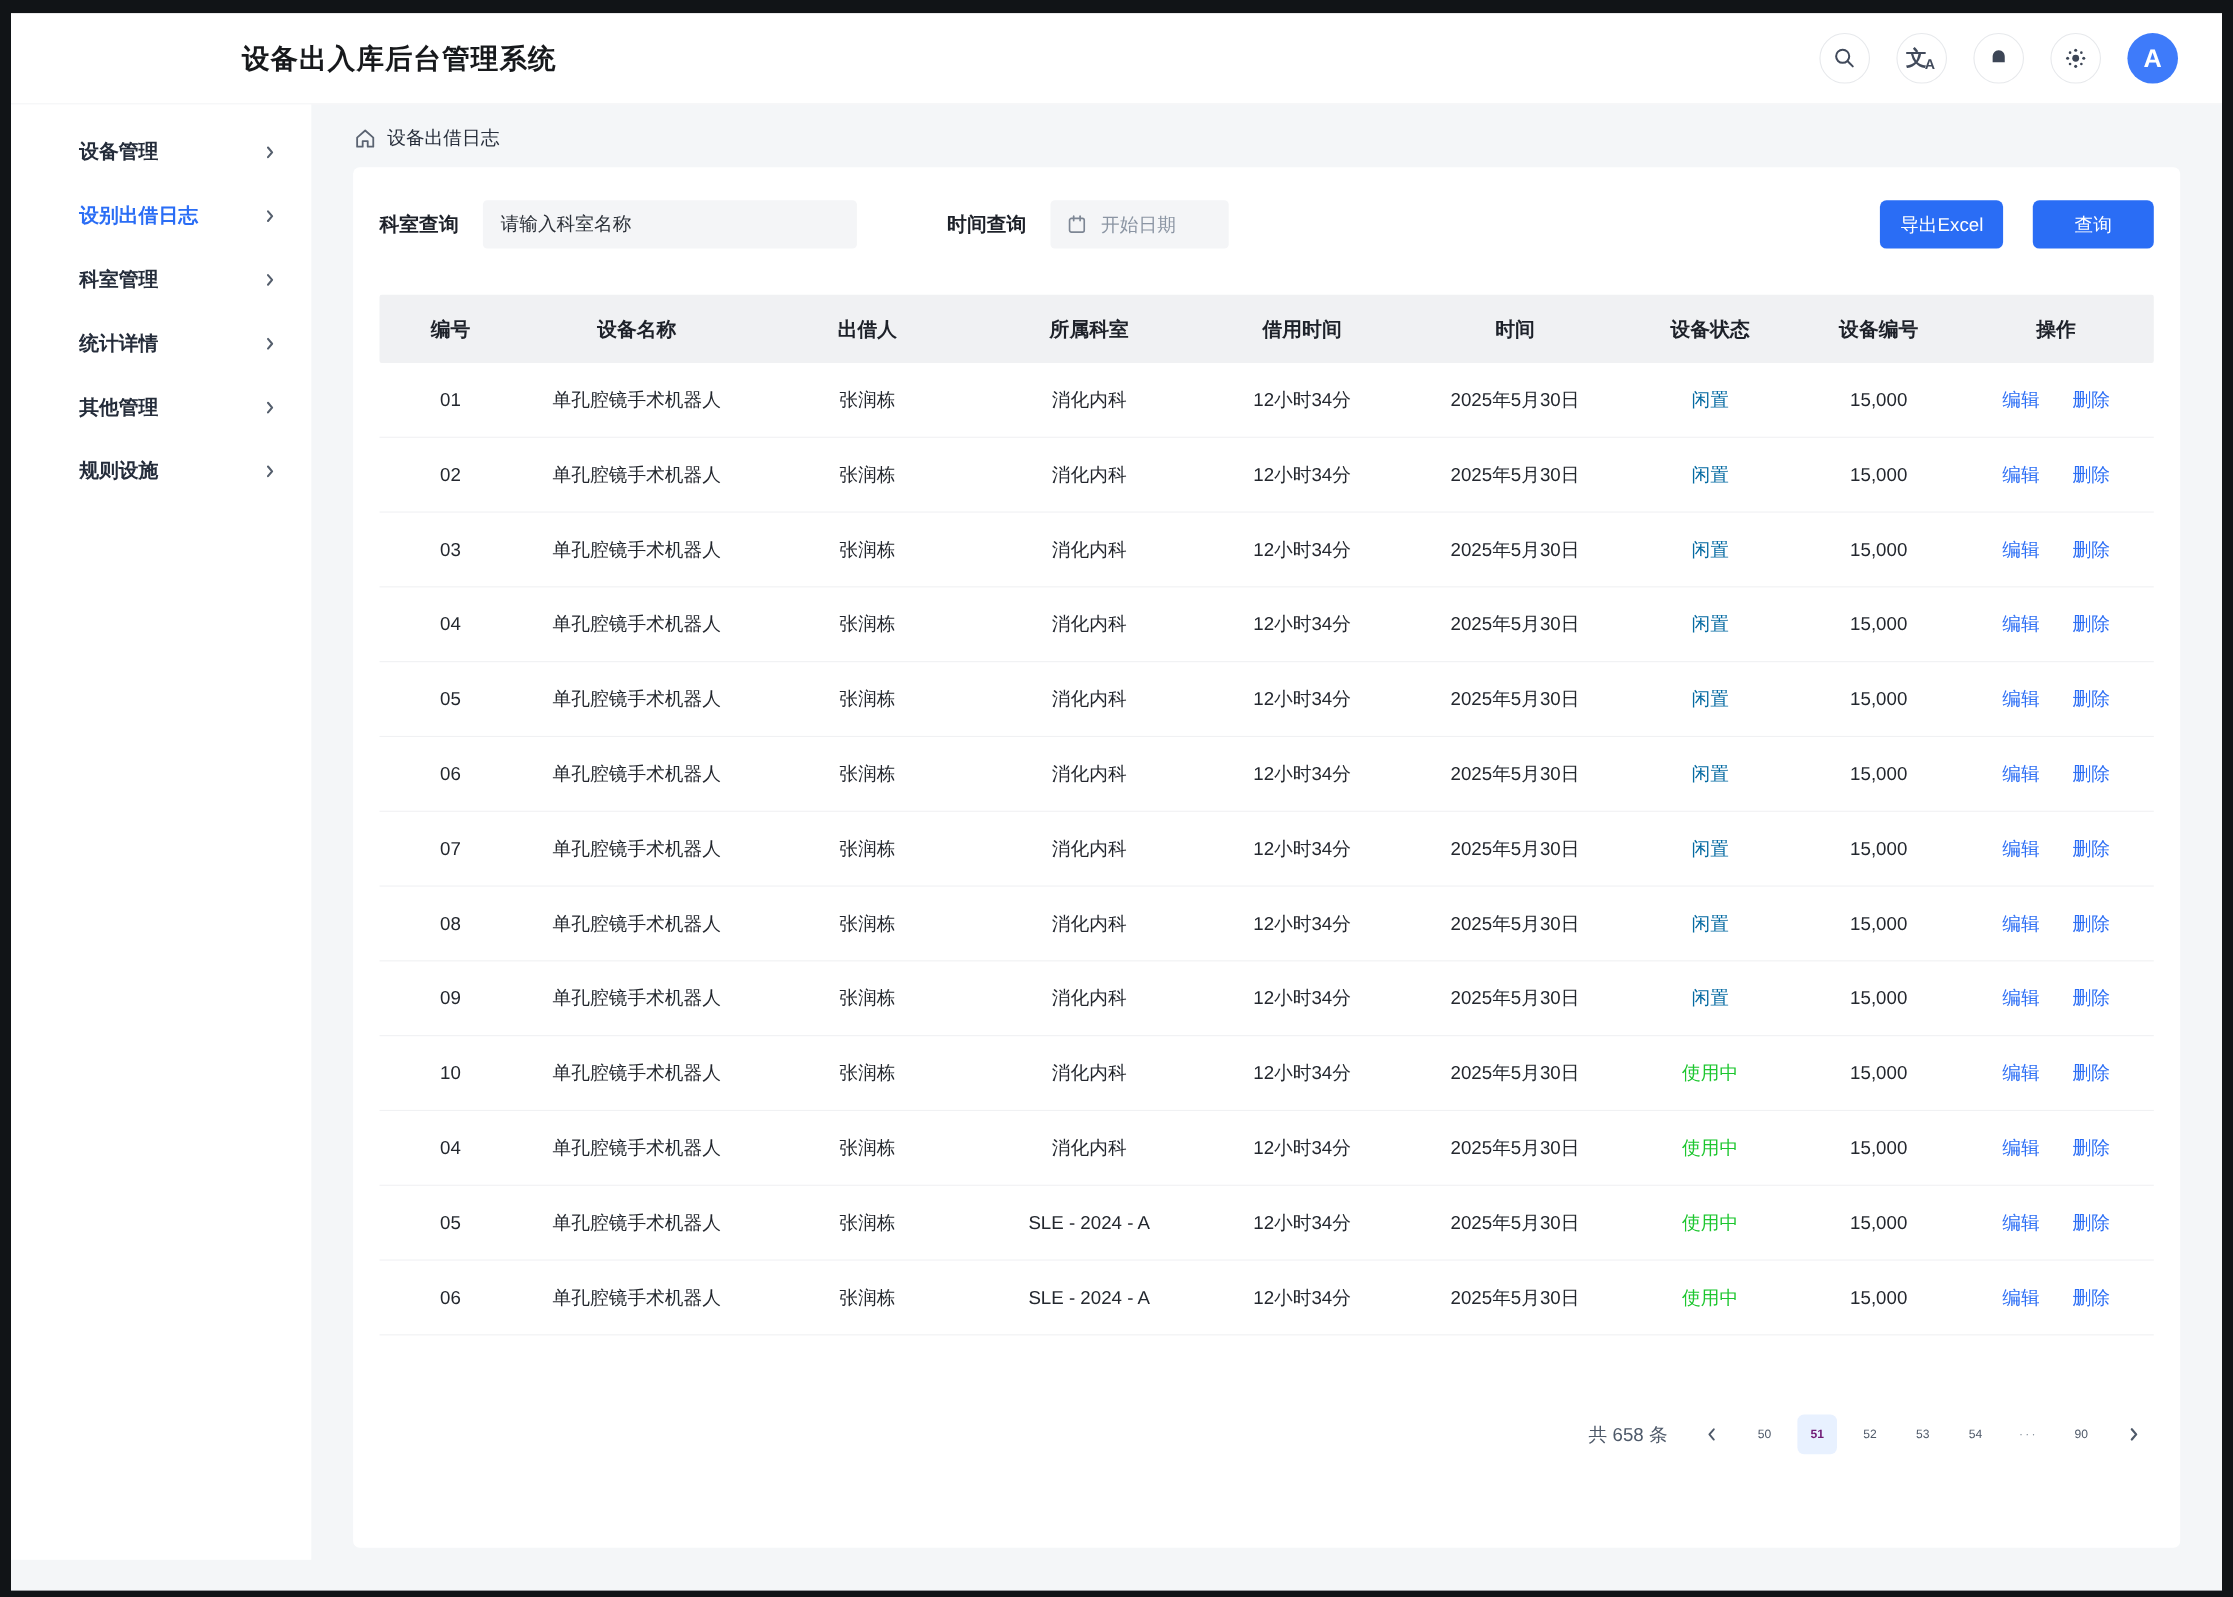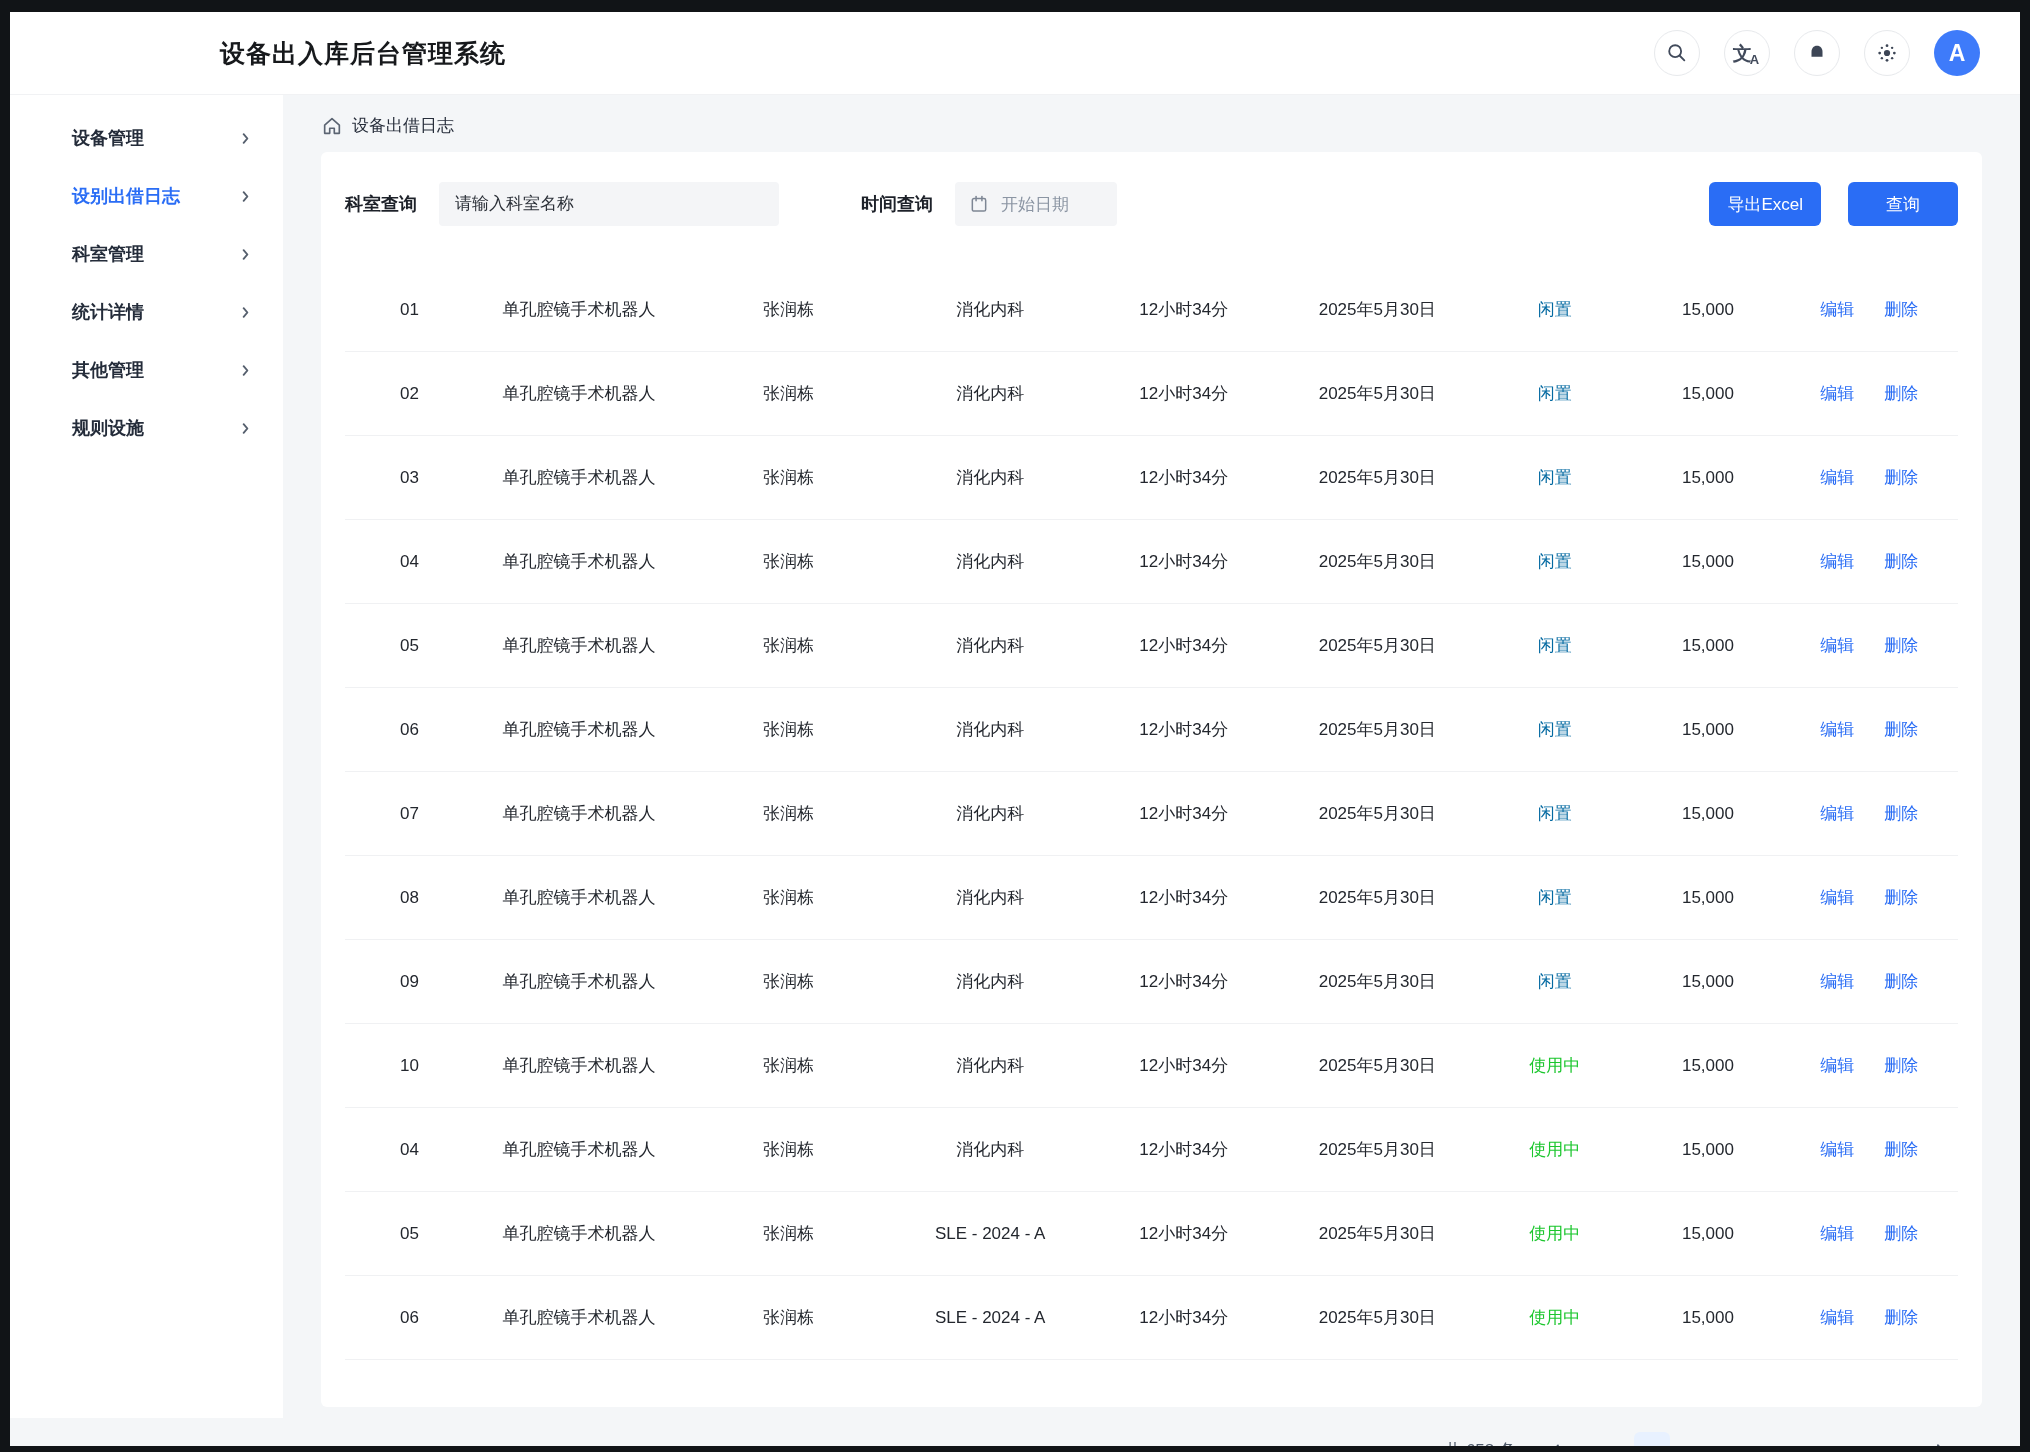--- a/index.html
+++ b/index.html
@@ -52,21 +52,21 @@
   .btn { min-width:110px; height:44px; background:#2a6df5; border:none; border-radius:6px;
          color:#fff; font-size:17px; font-weight:500; cursor:pointer; padding:0 18px;
          font-family:"Liberation Sans","DejaVu Sans",sans-serif; }
 
   
   .table { margin-top:42px; flex:none; }
   .thead, .trow { display:grid;
     grid-template-columns:8% 13% 13% 12% 12% 12% 10% 9% 11%; align-items:center; }
   .thead { height:62px; background:#f0f1f3; border-radius:2px; }
   .thead .th { font-size:18px; font-weight:700; color:#1d2129; text-align:center; }
-  .trow { height:84px; border-bottom:1px solid #f0f1f3; }
+  .trow { height:68px; border-bottom:1px solid #f0f1f3; }
   .trow .td { font-size:17px; color:#23272e; text-align:center; }
   .td.status-idle { color:#0369a1; }
   .td.status-in_use { color:#1cc62e; }
   .td-actions { display:flex; justify-content:center; gap:30px; }
   .td-actions a { font-size:17px; color:#2a6df5; text-decoration:none; cursor:pointer; }
 
   
   .pager { margin-top:72px; display:flex; align-items:center; justify-content:flex-end; gap:12px; }
   .pager .total { font-size:17px; color:#4e5969; margin-right:10px; }
   .pg-btn { min-width:36px; height:36px; display:flex; align-items:center; justify-content:center;
@@ -200,20 +200,31 @@
               </span>
               <span class="ph">开始日期</span>
             </div>
             <div class="filter-actions">
               <button class="btn">导出Excel</button>
               <button class="btn">查询</button>
             </div>
           </div>
 
           <div class="table">
+            <div class="thead" id="thead">
+                <div class="th">编号</div>
+                <div class="th">设备名称</div>
+                <div class="th">出借人</div>
+                <div class="th">所属科室</div>
+                <div class="th">借用时间</div>
+                <div class="th">时间</div>
+                <div class="th">设备状态</div>
+                <div class="th">设备编号</div>
+                <div class="th">操作</div>
+              </div>
             <div id="tbody">
                 <div class="trow">
                   <div class="td">01</div>
                   <div class="td">单孔腔镜手术机器人</div>
                   <div class="td">张润栋</div>
                   <div class="td">消化内科</div>
                   <div class="td">12小时34分</div>
                   <div class="td">2025年5月30日</div>
                   <div class="td status-idle">闲置</div>
                   <div class="td">15,000</div>

